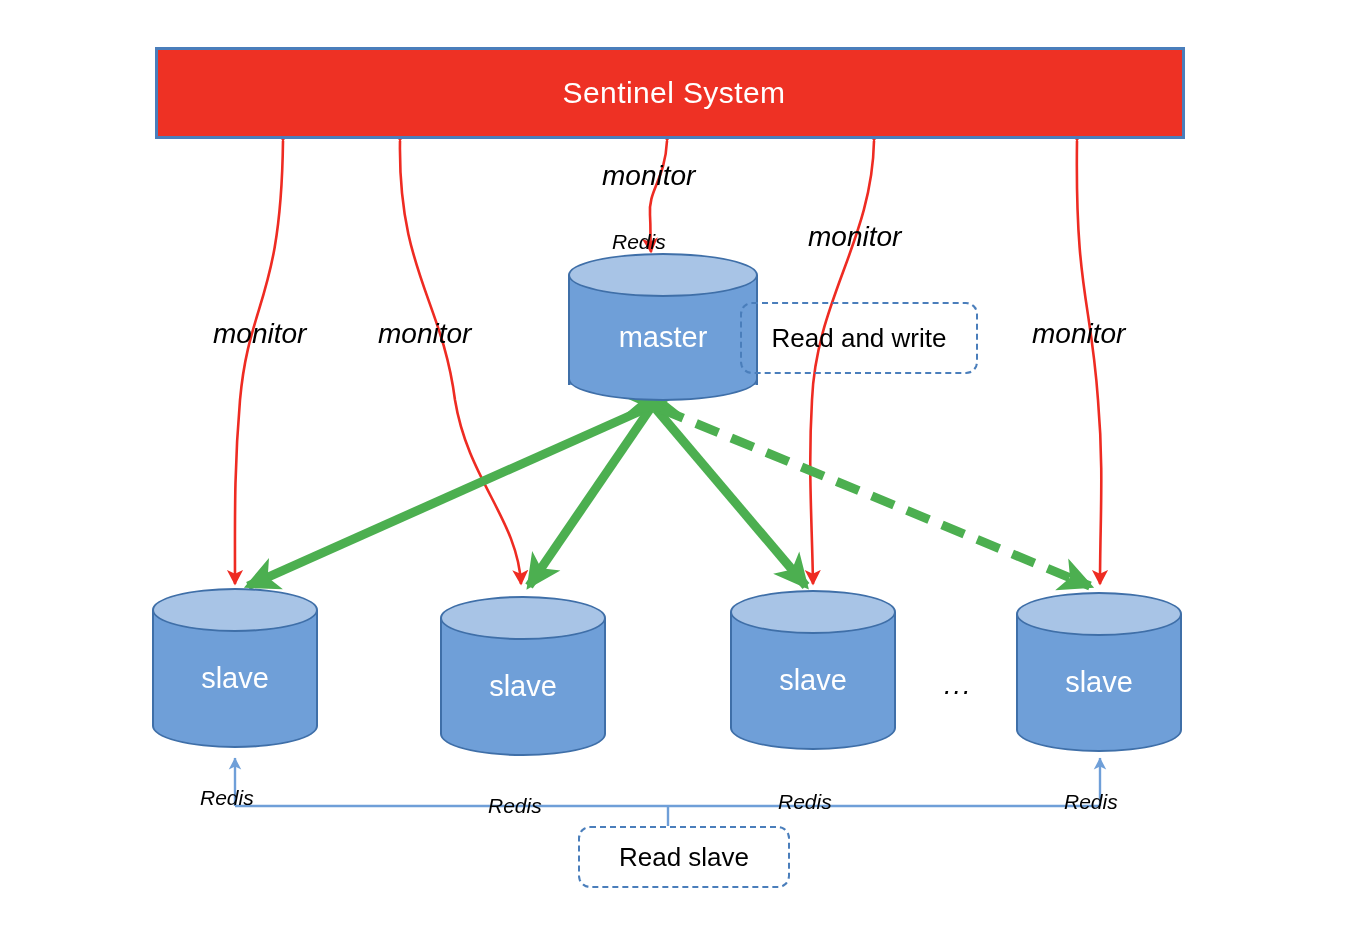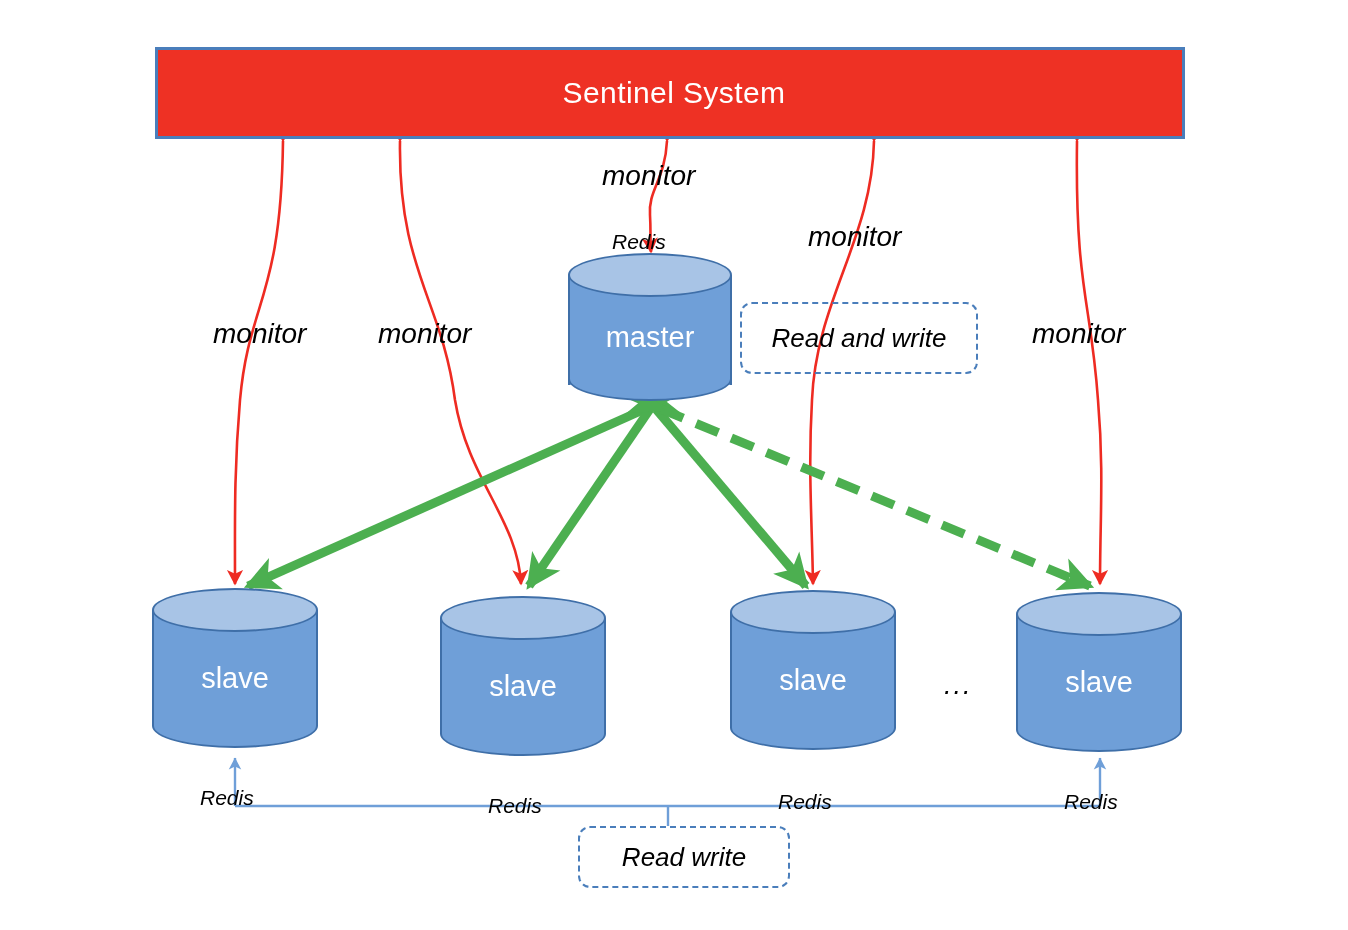--- a/index.html
+++ b/index.html
@@ -105,21 +105,20 @@
     border: 2px dashed #4a7ebb;
     border-radius: 12px;
     background: transparent;
     display: flex;
     align-items: center;
     justify-content: center;
     font-size: 26px;
     color: #000000;
     box-sizing: border-box;
     z-index: 6;
-    font-style: italic;
   }
 </style>
 </head>
 <body>
 
 <div id="canvas">
 
   <svg id="wires" viewBox="0 0 1348 930">
     <defs>
       <marker id="redArrow" markerWidth="7" markerHeight="7" refX="5.4" refY="3.5" orient="auto" markerUnits="strokeWidth">
@@ -155,21 +154,21 @@
     <path d="M668,806 L668,826" stroke="#6f9fd8" stroke-width="2.4" fill="none"></path>
   </svg>
 
   <div class="sentinel-bar">
     <span class="title">Sentinel System</span>
   </div>
 
   <div class="txt monitor" style="left:602px; top:160px;">monitor</div>
   <div class="txt redis" style="left:612px; top:210px;">Redis</div>
 
-  <div class="cyl" style="left:568px; top:253px; width:164px; height:150px;">
+  <div class="cyl" style="left:568px; top:253px; width:190px; height:150px;">
     <div class="body" style="top:22px; height:110px;"></div>
     <div class="bottom" style="top:104px; height:44px;"></div>
     <div class="body" style="top:22px; height:104px; border-top:none; border-bottom:none;"></div>
     <div class="top" style="top:0px; height:44px;"></div>
     <div class="label" style="top:68px;">master</div>
   </div>
 
   <div class="callout" style="left:740px; top:302px; width:238px; height:72px;">
     <span>Read and write</span>
   </div>
@@ -207,16 +206,16 @@
 
   <div class="cyl" style="left:1016px; top:592px; width:166px; height:162px;">
     <div class="bottom" style="top:116px; height:44px;"></div>
     <div class="body" style="top:22px; height:116px;"></div>
     <div class="top" style="top:0px; height:44px;"></div>
     <div class="label" style="top:74px;">slave</div>
   </div>
   <div class="txt redis" style="left:1064px; top:770px;">Redis</div>
 
   <div class="callout" style="left:578px; top:826px; width:212px; height:62px;">
-    <span>Read write</span>
+    <span>Read slave</span>
   </div>
 
 </div>
 
 </body></html>

